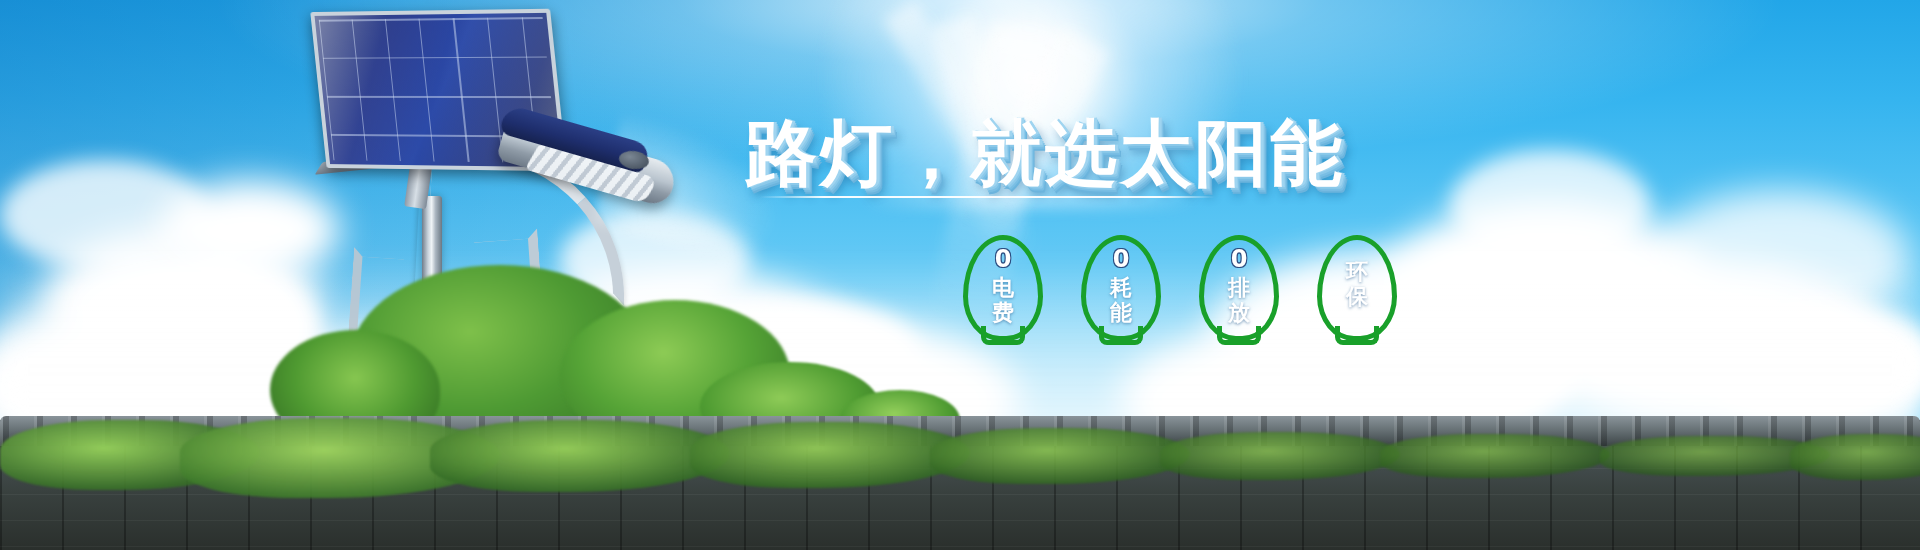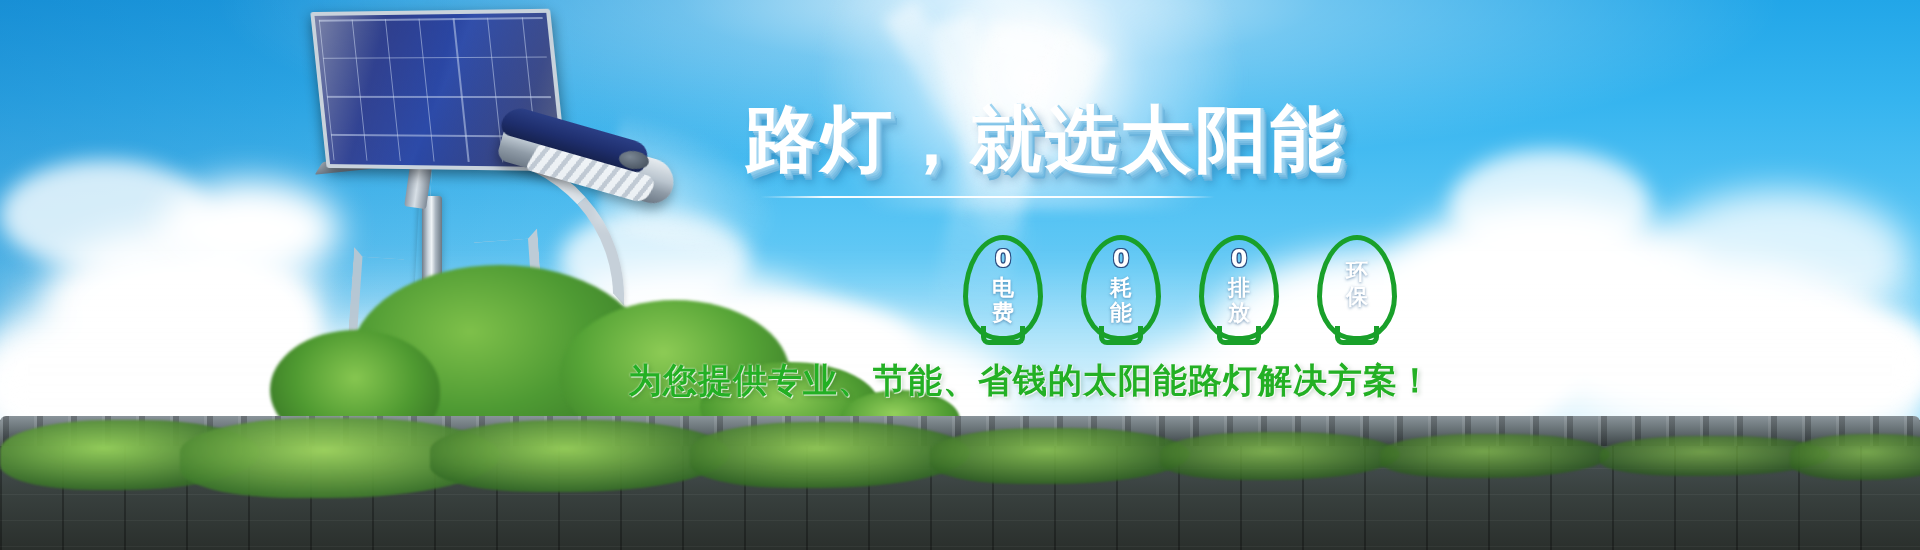--- a/index.html
+++ b/index.html
@@ -162,21 +162,21 @@
     opacity:.8;
   }
   .bush { position:absolute; border-radius:50%; filter:blur(1.2px); }
   .tree { position:absolute; border-radius:50% 50% 45% 50%; filter:blur(1.6px); }
   .vine { position:absolute; border-radius:48% 52% 60% 40%; filter:blur(1px); }
 
   
   #copy { position:absolute; left:0; top:0; width:1920px; height:550px; }
 
   .headline {
-    position:absolute; left:745px; top:92px;
+    position:absolute; left:745px; top:106px;
     font-size:72px; font-weight:bold; letter-spacing:3px; color:#ffffff;
     font-family:"DejaVu Sans","Liberation Sans",sans-serif;
     text-shadow:
       3px 0 0 #9fd4f0, 4px 2px 0 #8cc9ea, 5px 4px 0 #79bee4,
       6px 6px 0 #6bb4dd, 7px 8px 10px rgba(20,80,130,.45);
     white-space:nowrap;
   }
   .divider {
     position:absolute; left:760px; top:196px; width:455px; height:2px;
     background:linear-gradient(90deg, rgba(255,255,255,0) 0%, rgba(255,255,255,.95) 14%, rgba(255,255,255,.95) 88%, rgba(255,255,255,0) 100%);
@@ -345,16 +345,15 @@
       <div class="badge nozero" style="left:354px;">
         <div class="bulb"></div>
         <div class="zero"></div>
         <div class="word">
           <span>环</span>
           <span>保</span>
         </div>
       </div>
     </div>
 
-    <div class="tagline">为您提供专业、节能、省钱的太阳能路灯解决方案！</div>
   </div>
 
 </div>
 
 </body></html>

